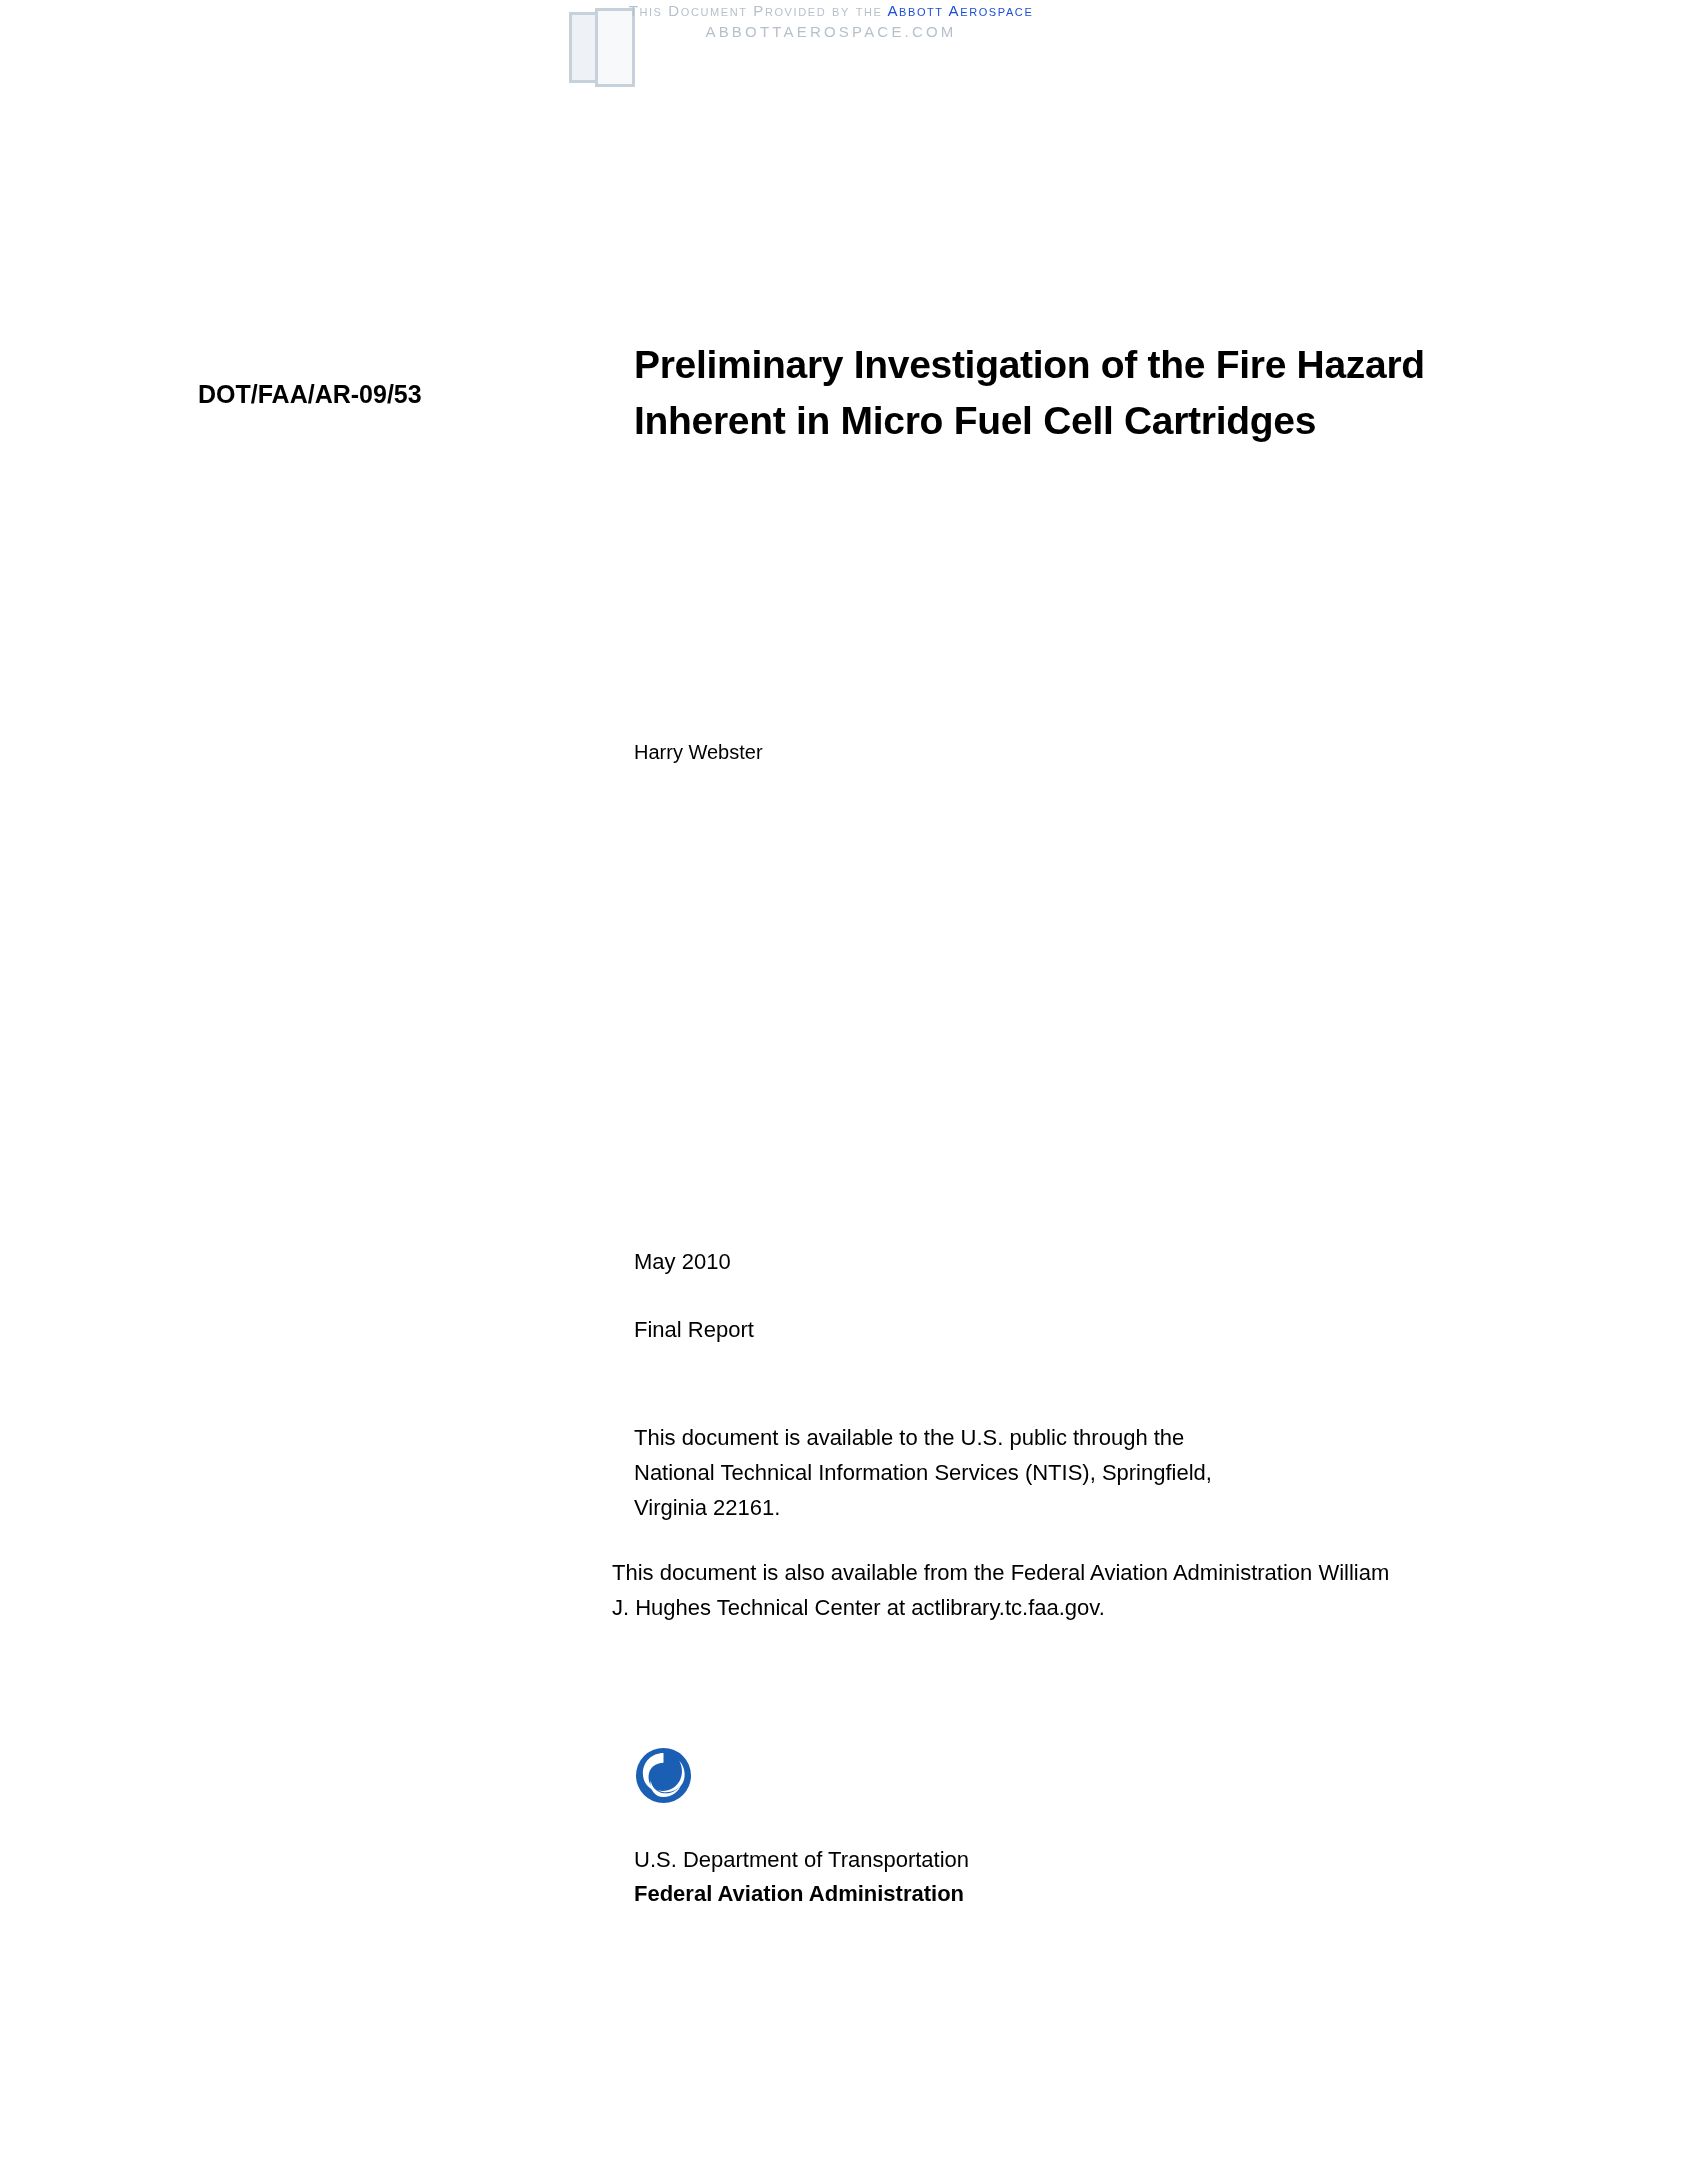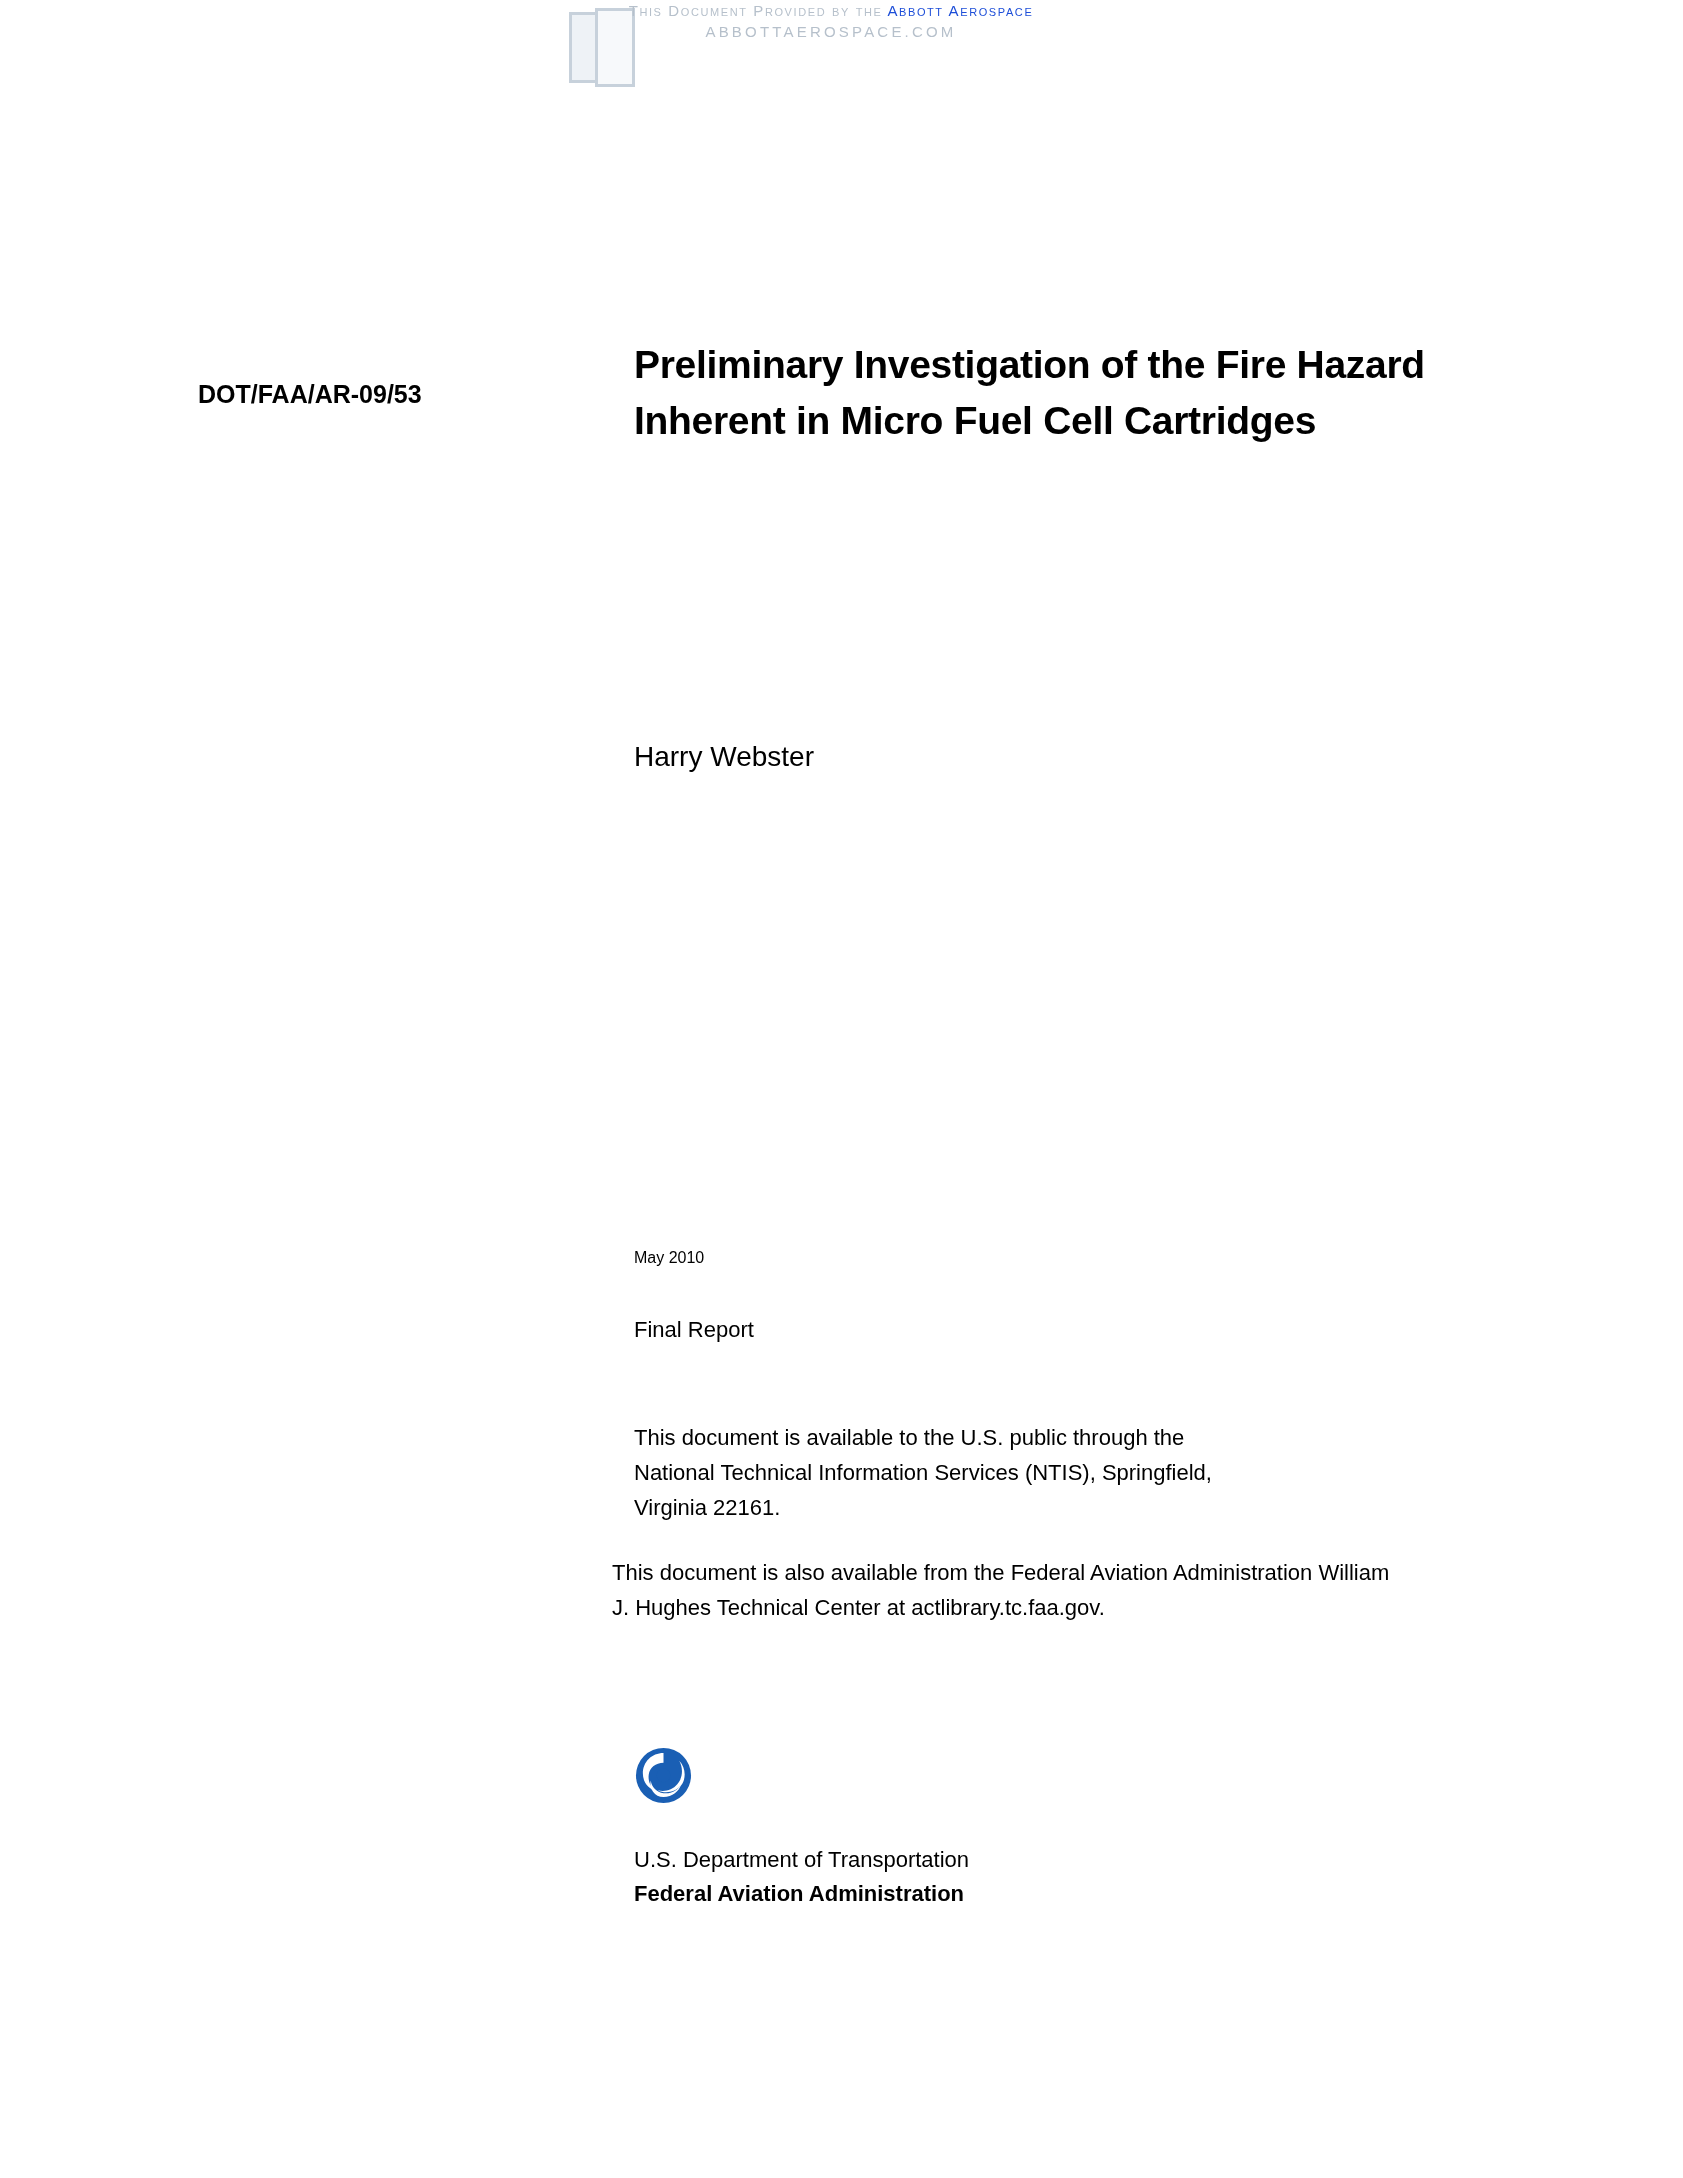--- a/index.html
+++ b/index.html
@@ -102,28 +102,28 @@
     font-weight: bold;
     line-height: 56px;
     letter-spacing: -0.3px;
     margin: 0;
   }
 
   .author {
     position: absolute;
     left: 634px;
     top: 741px;
-    font-size: 28px;
+    font-size: 20px;
   }
 
   .date {
     position: absolute;
     left: 634px;
     top: 1249px;
-    font-size: 16px;
+    font-size: 22px;
   }
   .report-type {
     position: absolute;
     left: 634px;
     top: 1317px;
     font-size: 22px;
   }
 
   .avail1 {
     position: absolute;

